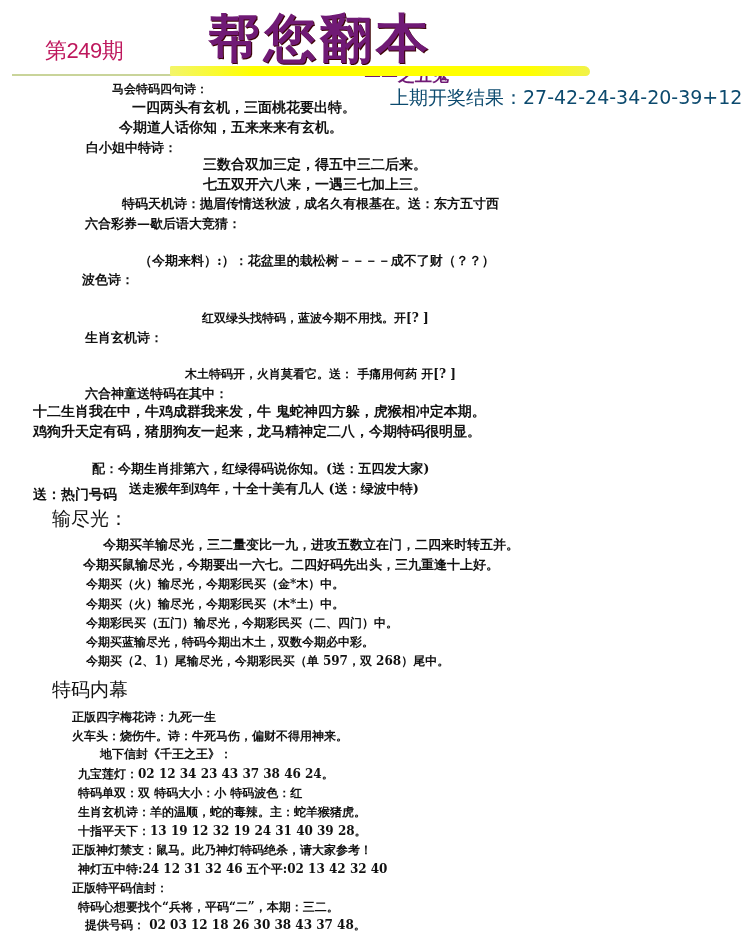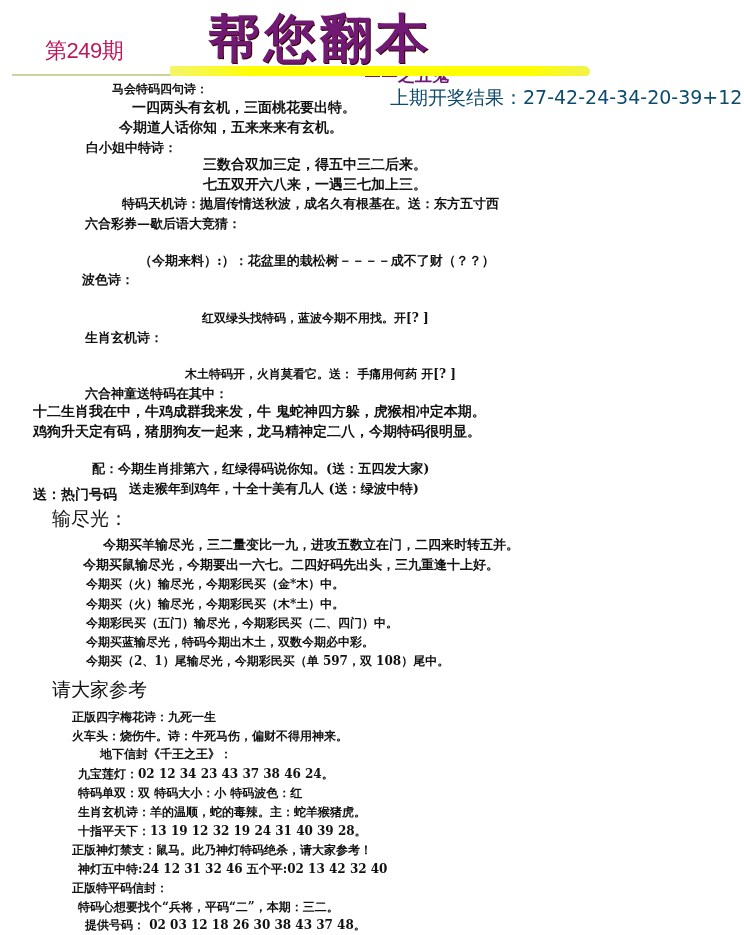--- a/index.html
+++ b/index.html
@@ -79,23 +79,23 @@
 <div class="abs b" style="left:92px;top:460px;">配：今期生肖排第六，红绿得码说你知。(送：五四发大家)</div>
 <div class="abs b" style="left:129px;top:480px;">送走猴年到鸡年，十全十美有几人  (送：绿波中特)</div>
 
 <div class="abs heading" style="left:33px;top:506px;">输尽光：</div>
 <div class="abs b" style="left:83px;top:536px;margin-left:20px;">今期买羊输尽光，三二量变比一九，进攻五数立在门，二四来时转五并。</div>
 <div class="abs b" style="left:83px;top:556px;">今期买鼠输尽光，今期要出一六七。二四好码先出头，三九重逢十上好。</div>
 <div class="abs b" style="left:86px;top:576px;font-size:12px;">今期买（火）输尽光，今期彩民买（金*木）中。</div>
 <div class="abs b" style="left:86px;top:596px;font-size:12px;">今期买（火）输尽光，今期彩民买（木*土）中。</div>
 <div class="abs b" style="left:86px;top:615px;font-size:12px;">今期彩民买（五门）输尽光，今期彩民买（二、四门）中。</div>
 <div class="abs b" style="left:86px;top:634px;font-size:12px;">今期买蓝输尽光，特码今期出木土，双数今期必中彩。</div>
-<div class="abs b" style="left:86px;top:653px;font-size:12px;">今期买（2、1）尾输尽光，今期彩民买（单 597，双 108）尾中。</div>
+<div class="abs b" style="left:86px;top:653px;font-size:12px;">今期买（2、1）尾输尽光，今期彩民买（单 597，双 268）尾中。</div>
 
-<div class="abs heading" style="left:33px;top:677px;">请大家参考</div>
+<div class="abs heading" style="left:33px;top:677px;">特码内幕</div>
 <div class="abs b" style="left:72px;top:709px;font-size:12px;">正版四字梅花诗：九死一生</div>
 <div class="abs b" style="left:72px;top:728px;font-size:12px;">火车头：烧伤牛。诗：牛死马伤，偏财不得用神来。</div>
 <div class="abs b" style="left:100px;top:746px;font-size:12px;">地下信封《千王之王》：</div>
 <div class="abs b" style="left:78px;top:766px;font-size:12px;">九宝莲灯：02    12   34    23   43   37   38    46 24。</div>
 <div class="abs b" style="left:78px;top:785px;font-size:12px;">特码单双：双    特码大小：小  特码波色：红</div>
 <div class="abs b" style="left:78px;top:804px;font-size:12px;">生肖玄机诗：羊的温顺，蛇的毒辣。主：蛇羊猴猪虎。</div>
 <div class="abs b" style="left:78px;top:823px;font-size:12px;">十指平天下：13 19 12 32 19 24 31 40 39 28。</div>
 <div class="abs b" style="left:72px;top:842px;font-size:12px;">正版神灯禁支：鼠马。此乃神灯特码绝杀，请大家参考！</div>
 <div class="abs b" style="left:78px;top:861px;font-size:12px;">神灯五中特:24   12   31 32 46 五个平:02 13 42 32 40</div>
 <div class="abs b" style="left:72px;top:880px;font-size:12px;">正版特平码信封：</div>

